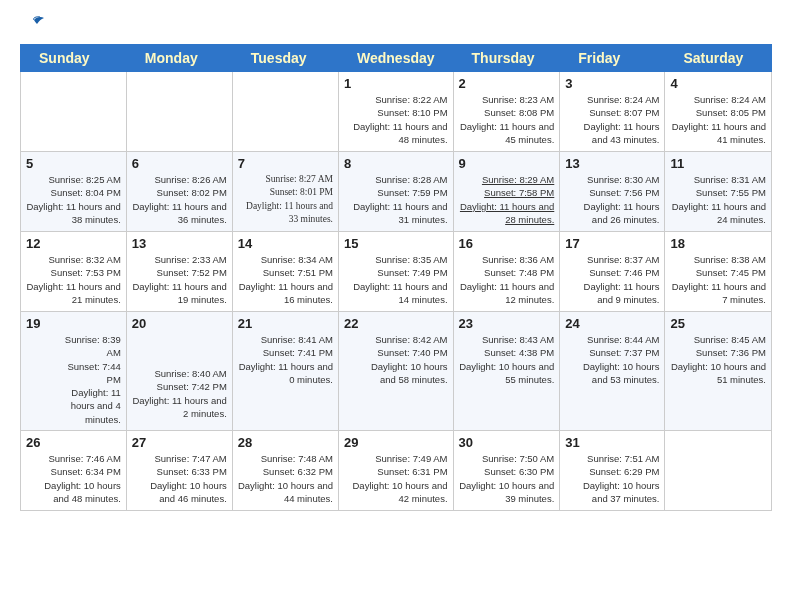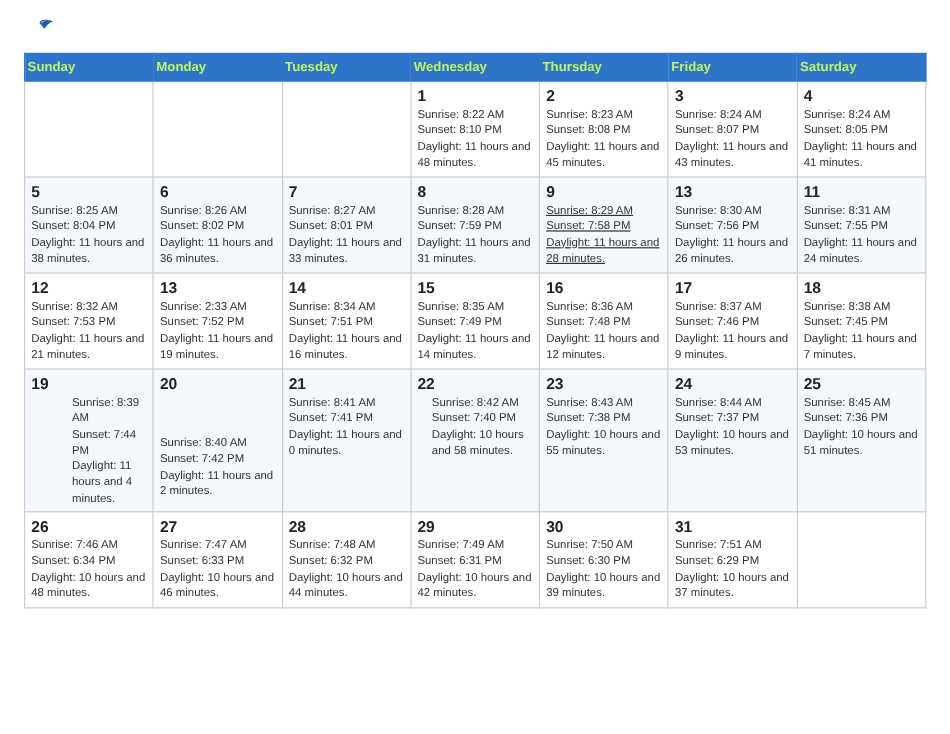--- a/index.html
+++ b/index.html
@@ -36,24 +36,24 @@
       color: #444;
       font-style: italic;
     }
     .calendar {
       width: 100%;
       border-collapse: collapse;
       font-size: 10.5px;
     }
     .calendar thead th {
       background: #2e75c9;
-      color: #bef264;
+      color: #fef9c3;
       text-align: left;
-      padding: 5px 2px;
-      font-size: 11px;
+      padding: 5px 18px;
+      font-size: 14px;
       font-weight: bold;
       border: 1px solid #2e75c9;
     }
     .calendar tbody td {
       border: 1px solid #ccc;
       vertical-align: top;
       padding: 4px 5px;
       width: calc(100% / 7);
       min-height: 80px;
       height: 80px;
@@ -62,20 +62,21 @@
       font-size: 13px;
       font-weight: bold;
       color: #222;
       margin-bottom: 2px;
       display: block;
     }
     .day-info {
       font-size: 9.5px;
       color: #333;
       line-height: 1.4;
+      text-align: right;
     }
     .empty-cell {
       background: #f9f9f9;
     }
     tr:nth-child(odd) td {
       background: #fff;
     }
     tr:nth-child(even) td {
       background: #f4f7fc;
     }
@@ -173,21 +174,21 @@
 Daylight: 11 hours and 38 minutes.</div>
           </td>
           <td>
             <span class="day-number">6</span>
             <div class="day-info" style="white-space: pre-line;">Sunrise: 8:26 AM
 Sunset: 8:02 PM
 Daylight: 11 hours and 36 minutes.</div>
           </td>
           <td>
             <span class="day-number">7</span>
-            <div class="day-info" style="white-space: pre-line;">Sunrise: 8:27 AM
+            <div class="day-info" style="white-space: pre-line; font-family: Liberation Serif, serif;">Sunrise: 8:27 AM
 Sunset: 8:01 PM
 Daylight: 11 hours and 33 minutes.</div>
           </td>
           <td>
             <span class="day-number">8</span>
             <div class="day-info" style="white-space: pre-line;">Sunrise: 8:28 AM
 Sunset: 7:59 PM
 Daylight: 11 hours and 31 minutes.</div>
           </td>
           <td>
@@ -274,21 +275,21 @@
           </td>
           <td>
             <span class="day-number">22</span>
             <div class="day-info" style="white-space: pre-line; margin-left: 12px;">Sunrise: 8:42 AM
 Sunset: 7:40 PM
 Daylight: 10 hours and 58 minutes.</div>
           </td>
           <td>
             <span class="day-number">23</span>
             <div class="day-info" style="white-space: pre-line;">Sunrise: 8:43 AM
-Sunset: 7:38 PM
+Sunset: 4:38 PM
 Daylight: 10 hours and 55 minutes.</div>
           </td>
           <td>
             <span class="day-number">24</span>
             <div class="day-info" style="white-space: pre-line;">Sunrise: 8:44 AM
 Sunset: 7:37 PM
 Daylight: 10 hours and 53 minutes.</div>
           </td>
           <td>
             <span class="day-number">25</span>

